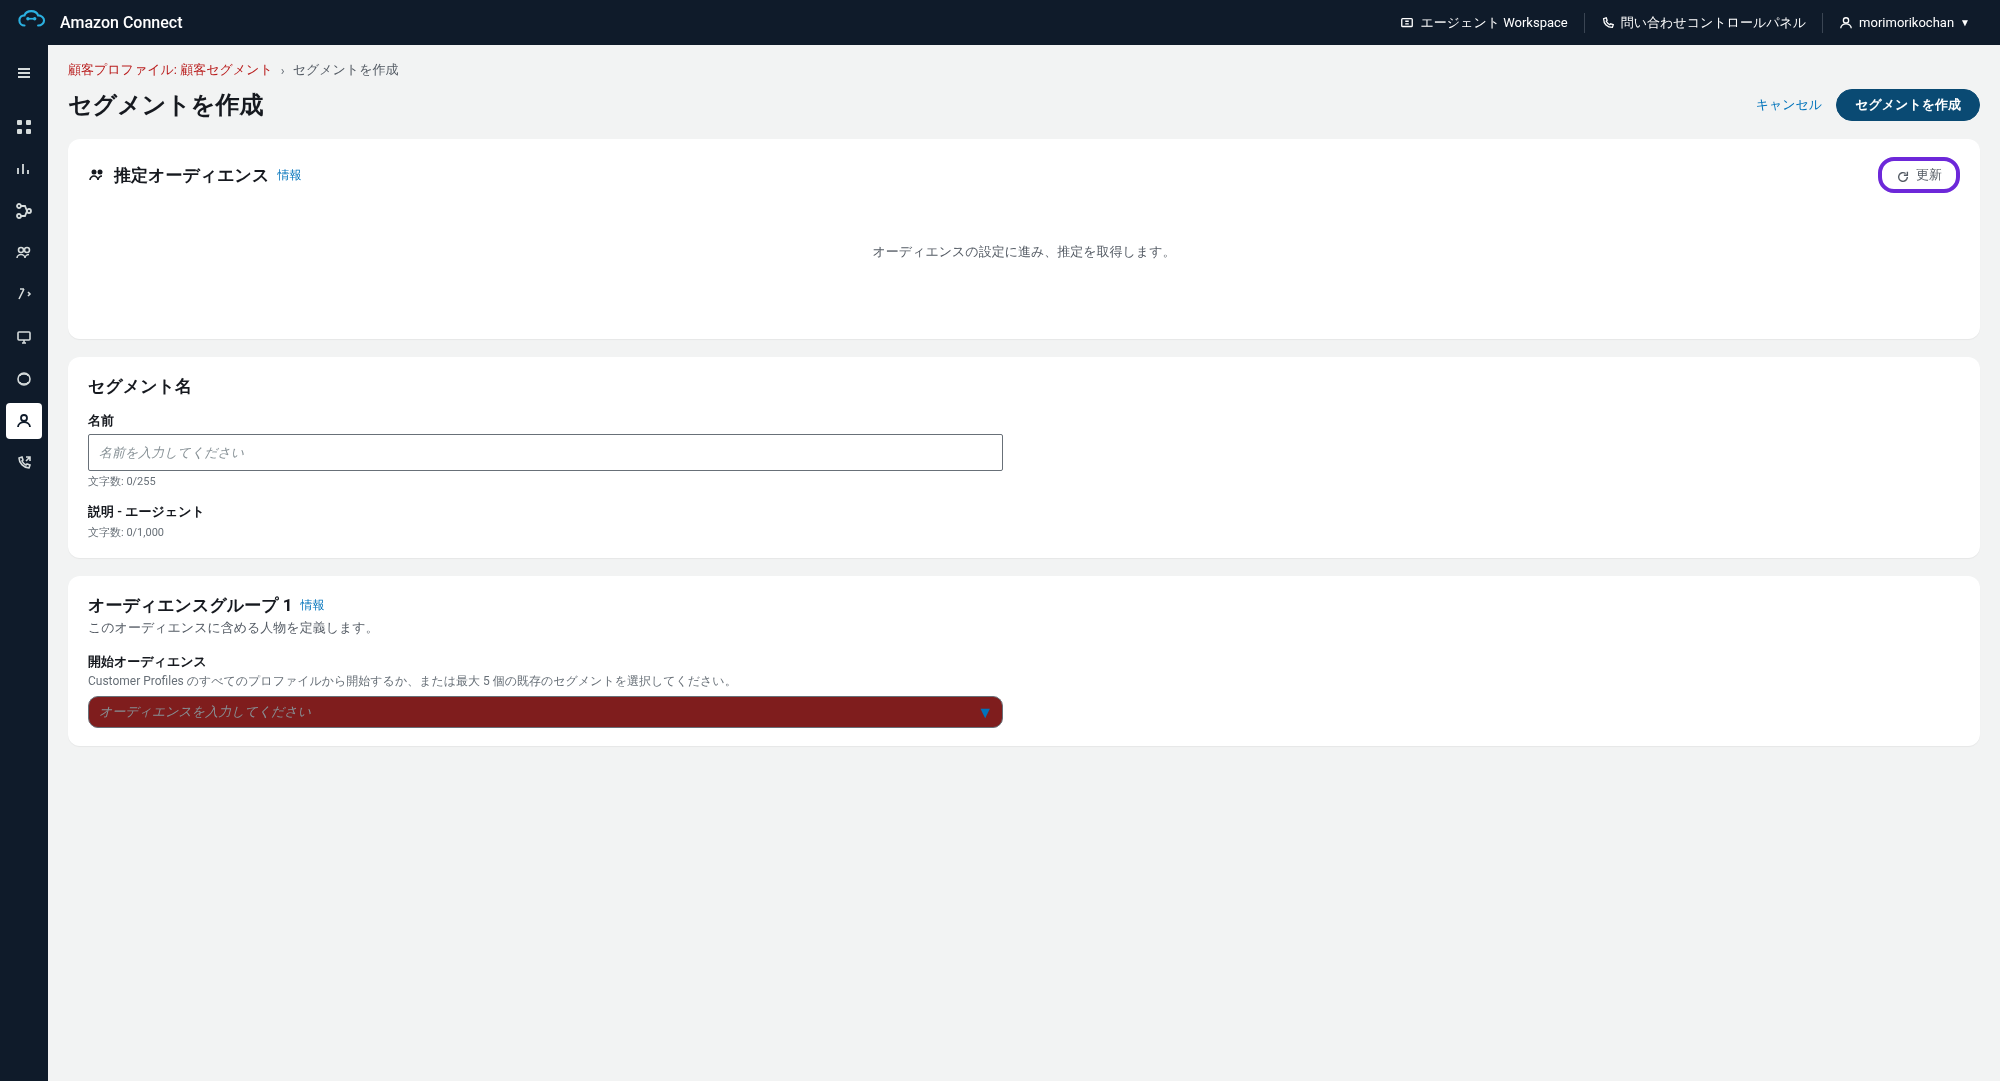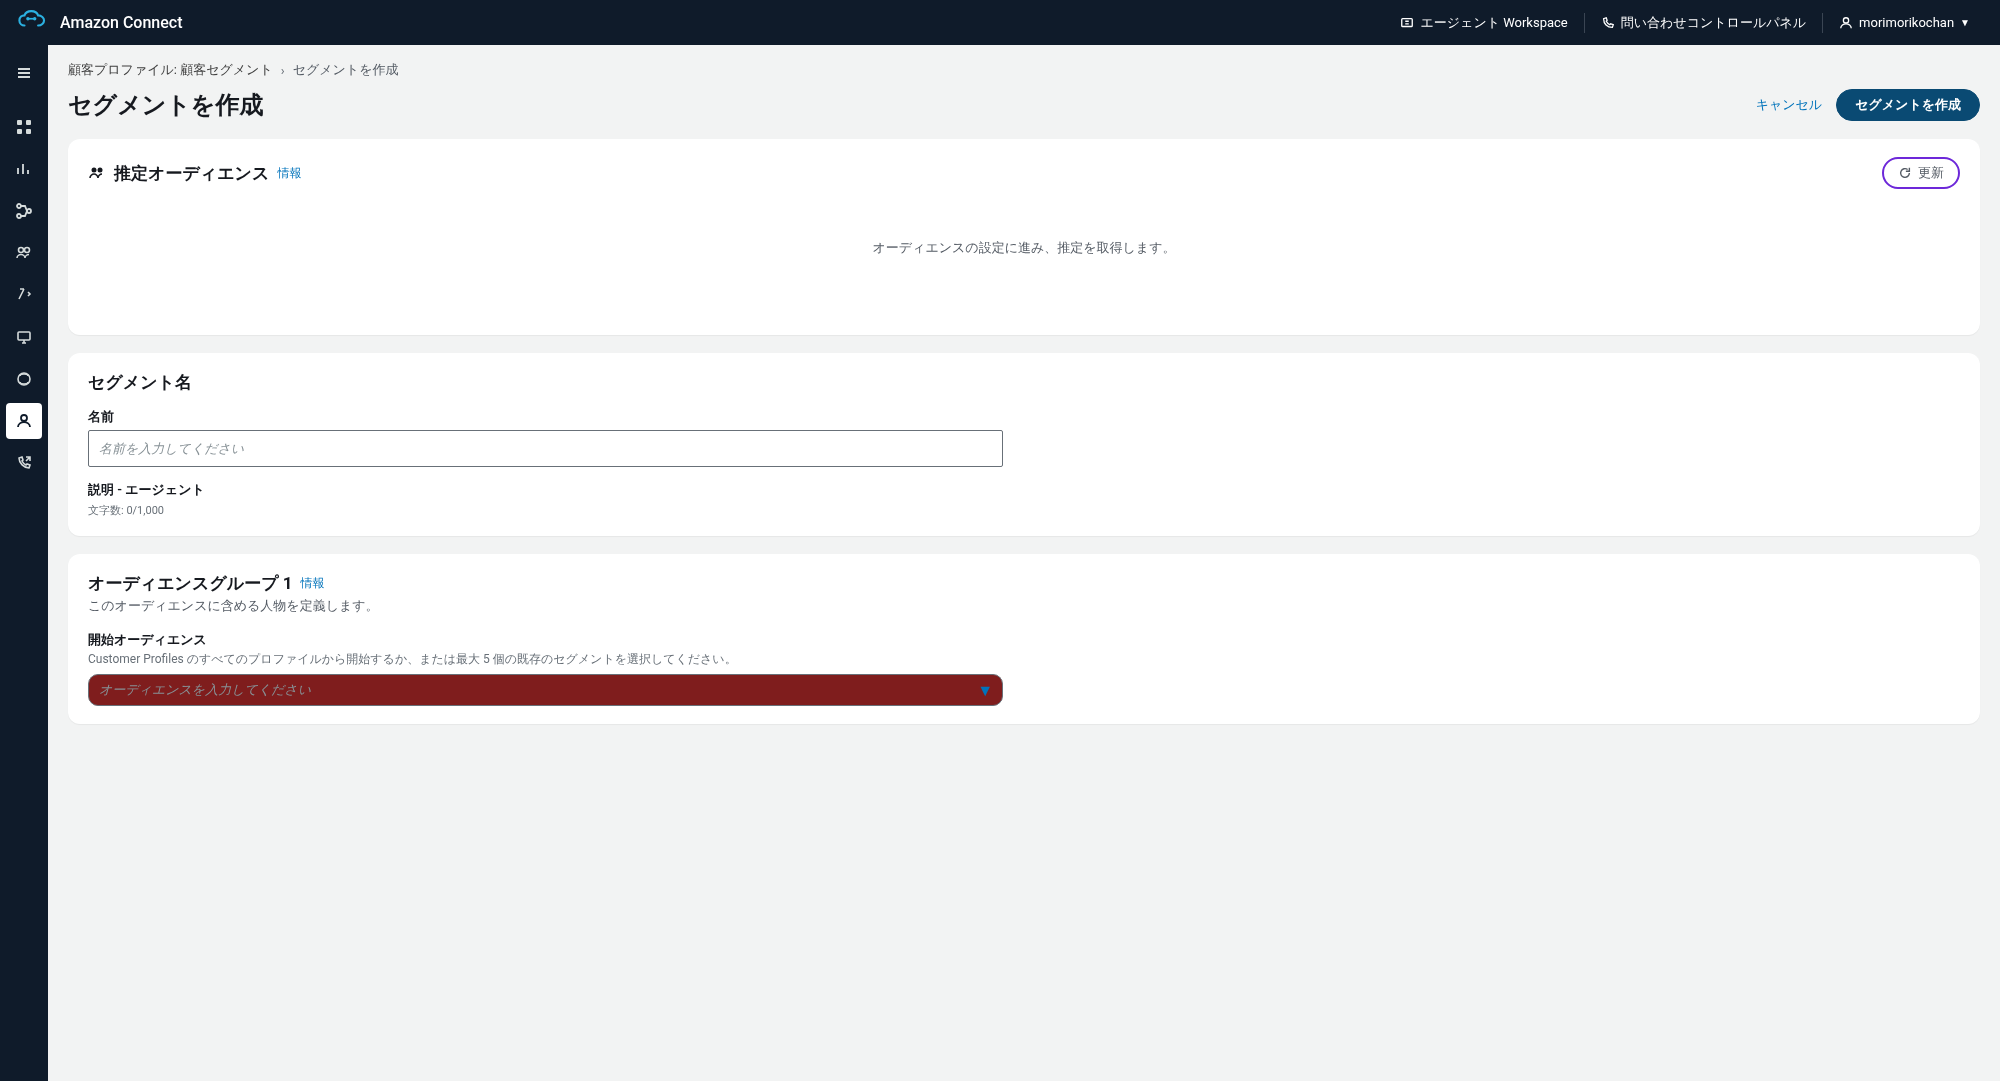--- a/index.html
+++ b/index.html
@@ -12,36 +12,36 @@
 .topbar-item { display: flex; align-items: center; gap: 6px; padding: 0 14px; font-size: 13px; cursor: pointer; }
 .topbar-divider { width: 1px; height: 20px; background: #3a4553; margin: 0 2px; }
 .topbar-item .icon { width: 14px; height: 14px; display: inline-flex; }
 .layout { display: flex; height: calc(100vh - 45px); }
 .sidebar { width: 48px; background: #0f1b2a; display: flex; flex-direction: column; align-items: center; padding-top: 10px; gap: 6px; }
 .sidebar-btn { width: 36px; height: 36px; display: flex; align-items: center; justify-content: center; border-radius: 4px; cursor: pointer; color: #d5dbdb; }
 .sidebar-btn.active { background: #fff; color: #0f1b2a; }
 .sidebar-btn svg { width: 18px; height: 18px; }
 .main { flex: 1; padding: 16px 20px; overflow-y: auto; }
 .breadcrumb { display: flex; align-items: center; gap: 8px; font-size: 13px; margin-bottom: 10px; }
-.breadcrumb a { color: #404040; text-decoration: none; }
+.breadcrumb a { color: #b91c1c; text-decoration: none; }
 .breadcrumb .sep { color: #687078; }
 .breadcrumb .current { color: #545b64; }
 .page-header { display: flex; align-items: flex-start; justify-content: space-between; margin-bottom: 14px; }
 .page-header h1 { font-size: 24px; font-weight: 700; margin-bottom: 4px; }
 .page-header .desc { font-size: 13px; color: #545b64; }
 .page-actions { display: flex; align-items: center; gap: 14px; }
 .btn-link { color: #0073bb; font-size: 13px; cursor: pointer; background: none; border: none; }
 .btn-primary { background: #0a4a73; color: #fff; border: 1px solid #0a4a73; border-radius: 16px; padding: 6px 18px; font-size: 13px; font-weight: 600; cursor: pointer; }
 .panel { background: #fff; border-radius: 12px; padding: 18px 20px; margin-bottom: 18px; box-shadow: 0 1px 1px rgba(0,0,0,0.05); }
 .panel-header { display: flex; align-items: center; justify-content: space-between; }
 .panel-title-row { display: flex; align-items: center; gap: 8px; }
 .panel-title-row .ic { width: 18px; height: 18px; display: inline-flex; }
 .panel-title { font-size: 17px; font-weight: 700; }
 .info-link { color: #0073bb; font-size: 12px; cursor: pointer; }
-.btn-outline { border: 2px solid #6d28d9; background: #fff; border-radius: 16px; padding: 5px 14px; font-size: 13px; display: flex; align-items: center; gap: 6px; cursor: pointer; color: #545b64; }
+.btn-outline { border: 4px solid #6d28d9; background: #fff; border-radius: 16px; padding: 5px 14px; font-size: 13px; display: flex; align-items: flex-end; gap: 6px; cursor: pointer; color: #545b64; }
 .panel-empty { text-align: center; color: #545b64; font-size: 13px; padding: 50px 0 60px; }
 .form-section-title { font-size: 17px; font-weight: 700; margin-bottom: 14px; }
 .form-group { margin-bottom: 14px; }
 .form-label { font-size: 13px; font-weight: 600; margin-bottom: 4px; display: block; }
 .form-input { width: 100%; max-width: 915px; border: 1px solid #687078; border-radius: 2px; padding: 10px 10px; font-size: 13px; }
 .form-input::placeholder { color: #879196; font-style: italic; }
 .form-hint { font-size: 11px; color: #687078; margin-top: 3px; }
 .group-header .desc { font-size: 13px; color: #545b64; margin-top: 2px; }
 .sub-label { font-size: 13px; font-weight: 600; margin-top: 16px; }
 .sub-hint { font-size: 12px; color: #687078; margin-top: 2px; margin-bottom: 6px; }
@@ -199,20 +199,21 @@
         </button>
       </div>
       <div class="panel-empty">オーディエンスの設定に進み、推定を取得します。</div>
     </div>
 
     <div class="panel">
       <div class="form-section-title">セグメント名</div>
       <div class="form-group">
         <label class="form-label">名前</label>
         <input class="form-input" type="text" placeholder="名前を入力してください" style="">
+        <div class="form-hint">文字数: 0/255</div>
       </div>
       <div class="form-group" style="margin-bottom:0;">
         <label class="form-label">説明 - エージェント</label>
         <div class="form-hint">文字数: 0/1,000</div>
       </div>
     </div>
 
     <div class="panel">
       <div class="group-header">
         <div class="panel-title-row">

